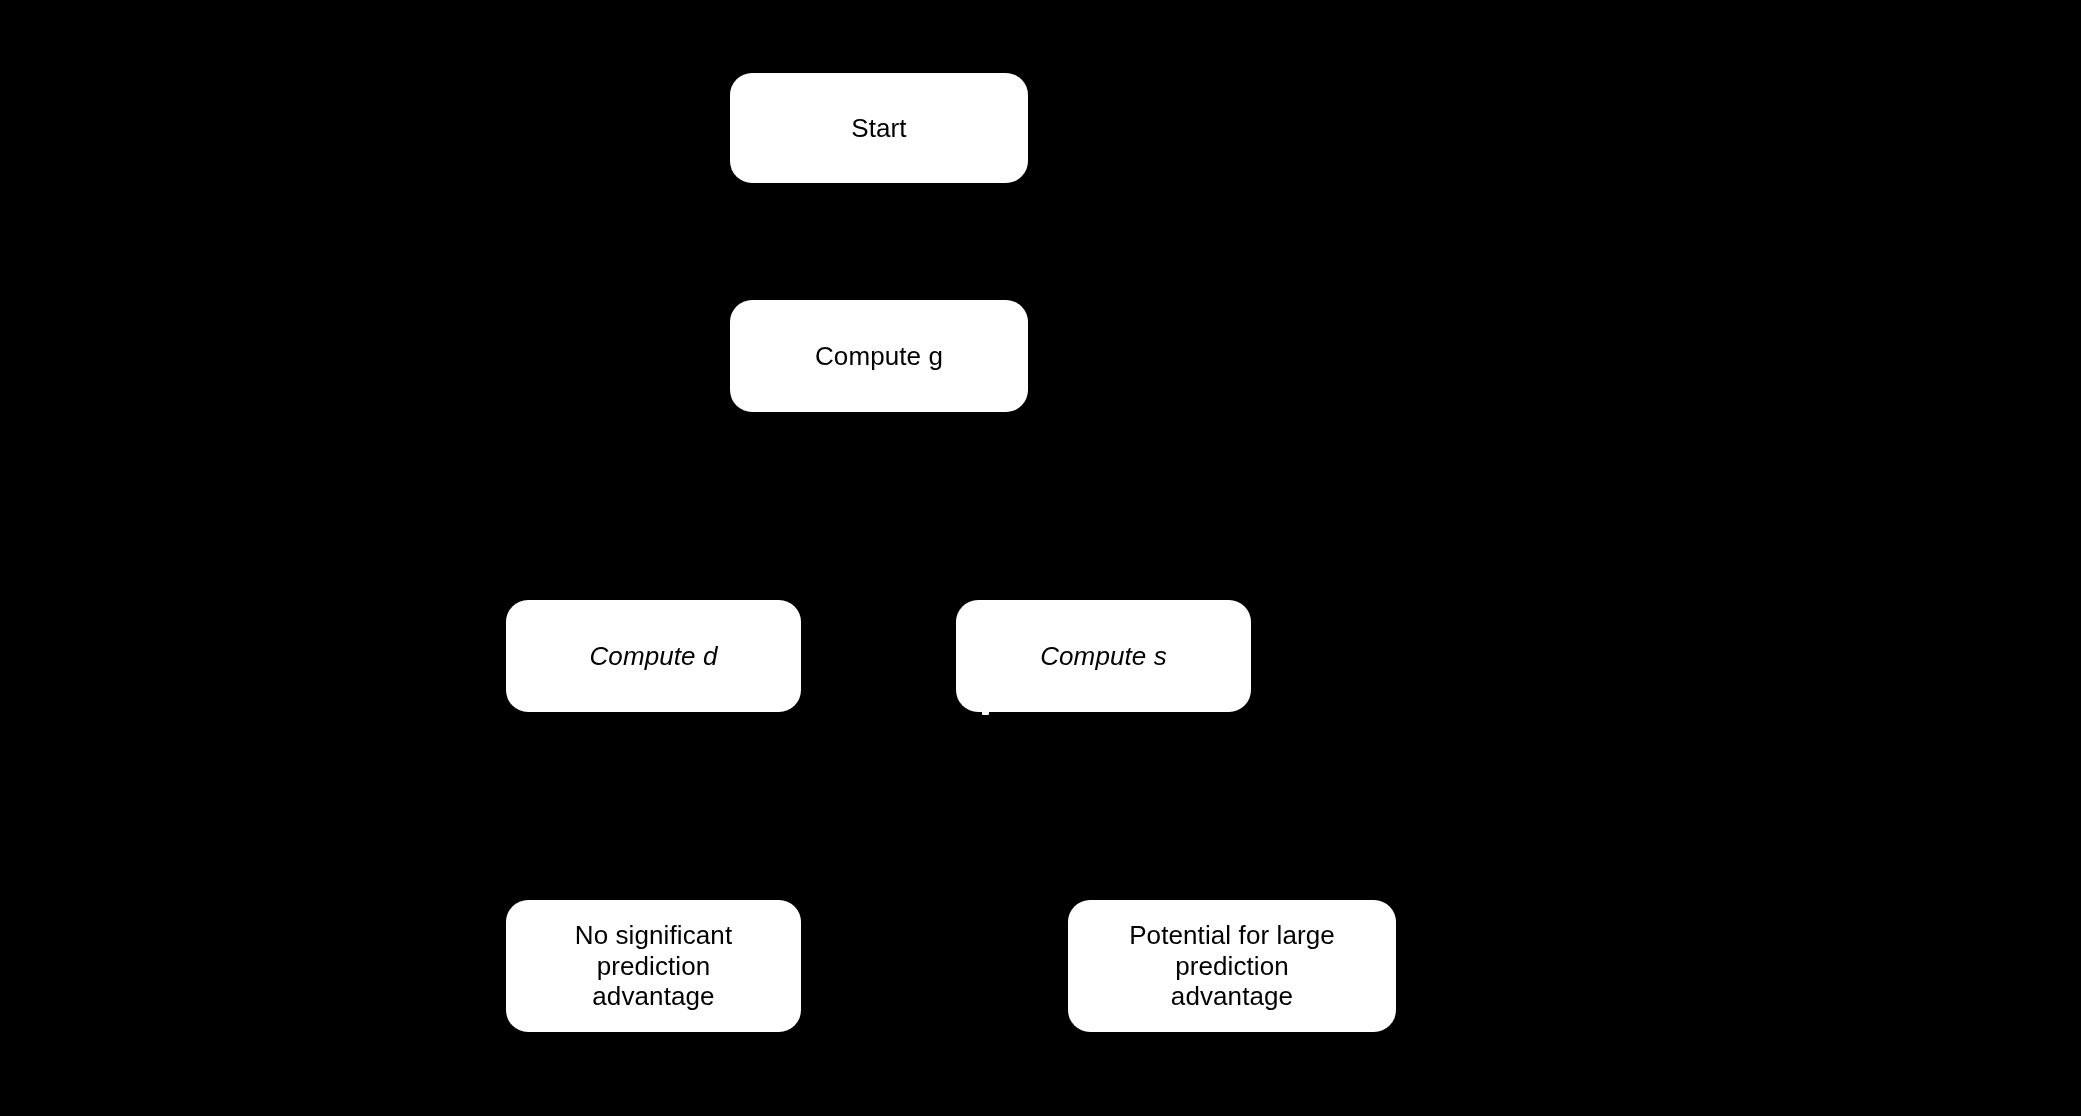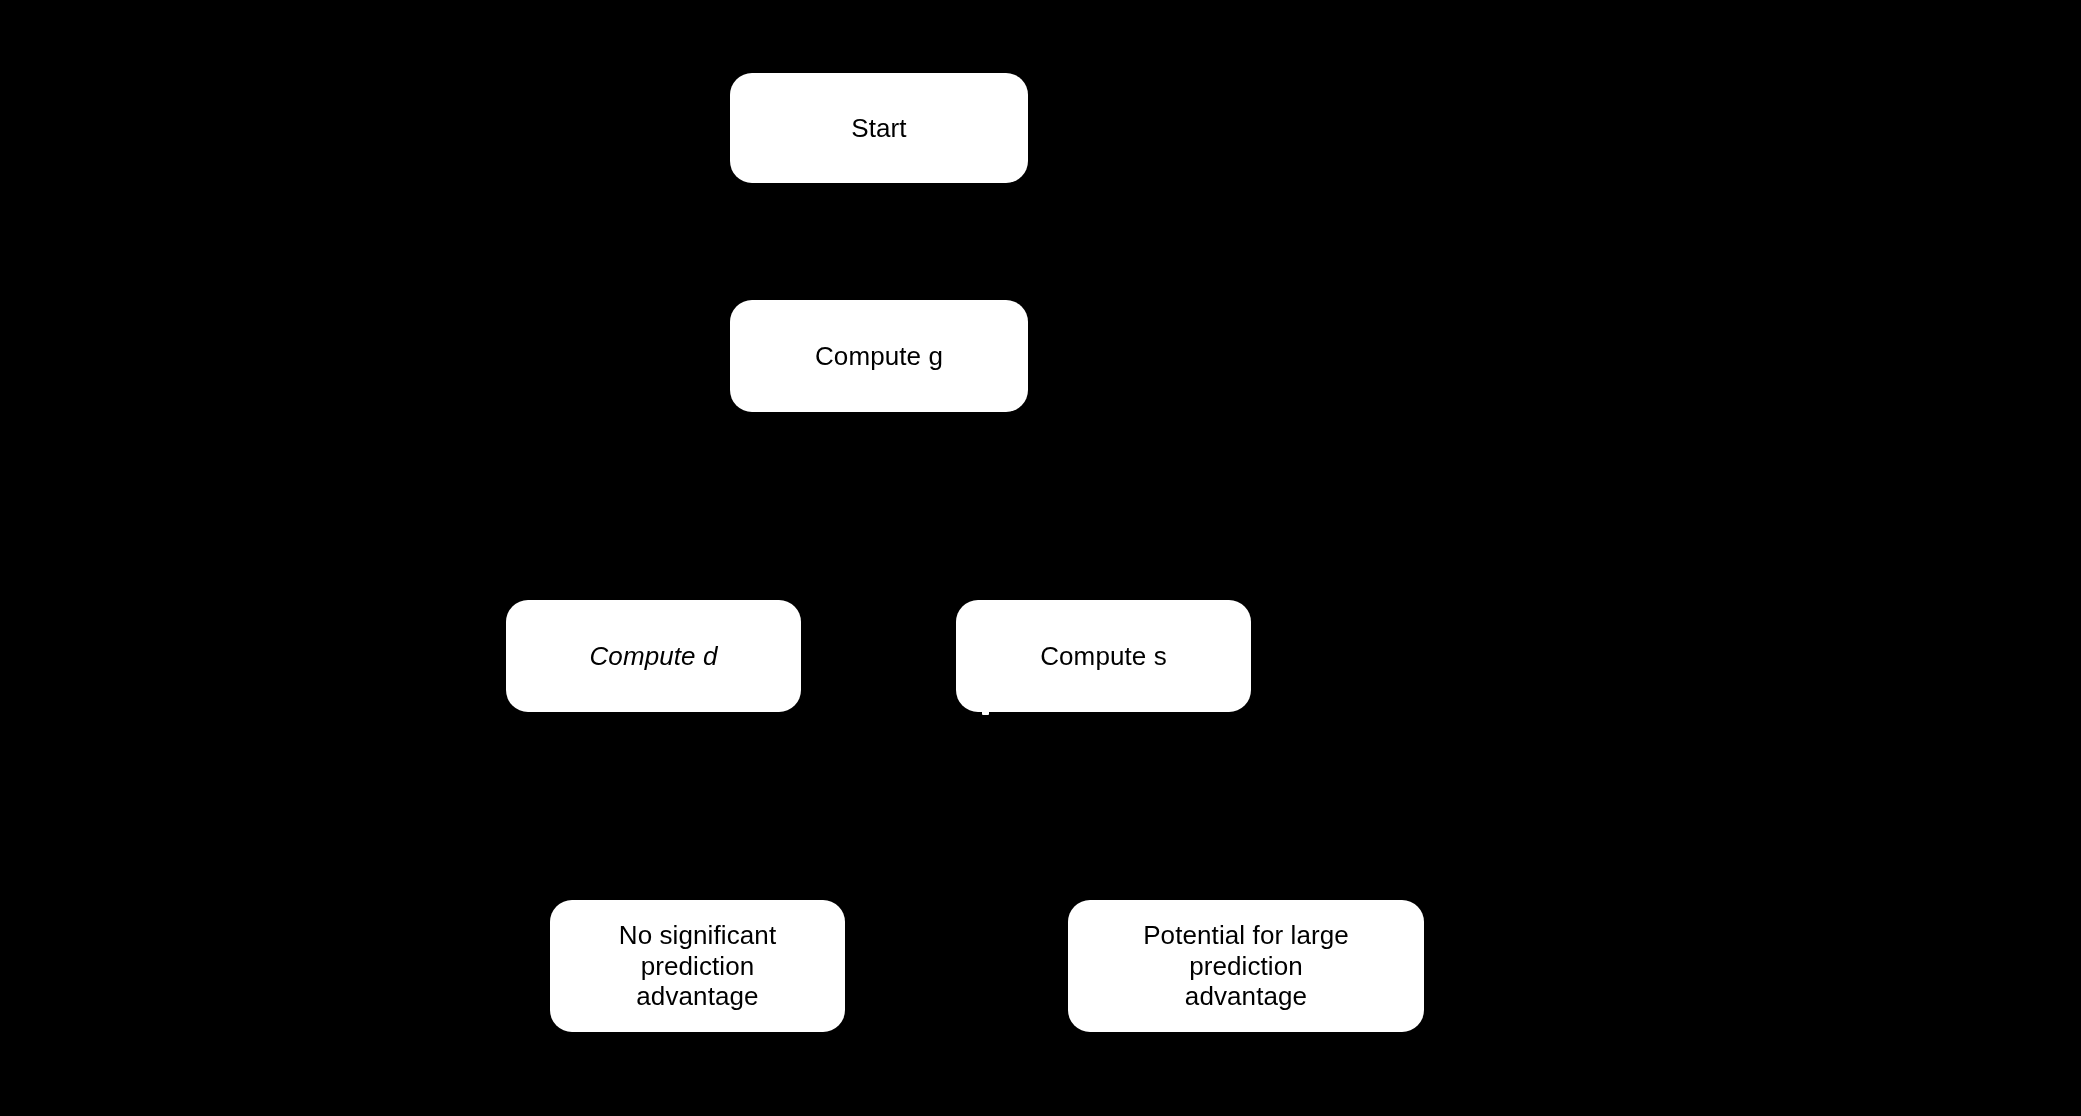--- a/index.html
+++ b/index.html
@@ -87,31 +87,31 @@
   </div>
 
   <div class="node" style="left:730px; top:300px; width:298px; height:112px;">
     <span class="node-label">Compute g</span>
   </div>
 
   <div class="node" style="left:506px; top:600px; width:295px; height:112px;font-style:italic;">
     <span class="node-label">Compute d</span>
   </div>
 
-  <div class="node" style="left:956px; top:600px; width:295px; height:112px;">
+  <div class="node" style="left:956px; top:600px; width:295px; height:112px;font-style:italic;">
     <span class="node-label">Compute s</span>
   </div>
 
   <div class="arrow-tip" style="left:982px; top:710px;"></div>
 
-  <div class="node" style="left:506px; top:900px; width:295px; height:132px;margin-left:44px;">
+  <div class="node" style="left:506px; top:900px; width:295px; height:132px;">
     <span class="node-label">No significant
 prediction
 advantage</span>
   </div>
 
-  <div class="node" style="left:1068px; top:900px; width:356px; height:132px;">
+  <div class="node" style="left:1068px; top:900px; width:328px; height:132px;">
     <span class="node-label">Potential for large
 prediction
 advantage</span>
   </div>
 
 </div>
 
 </body></html>

